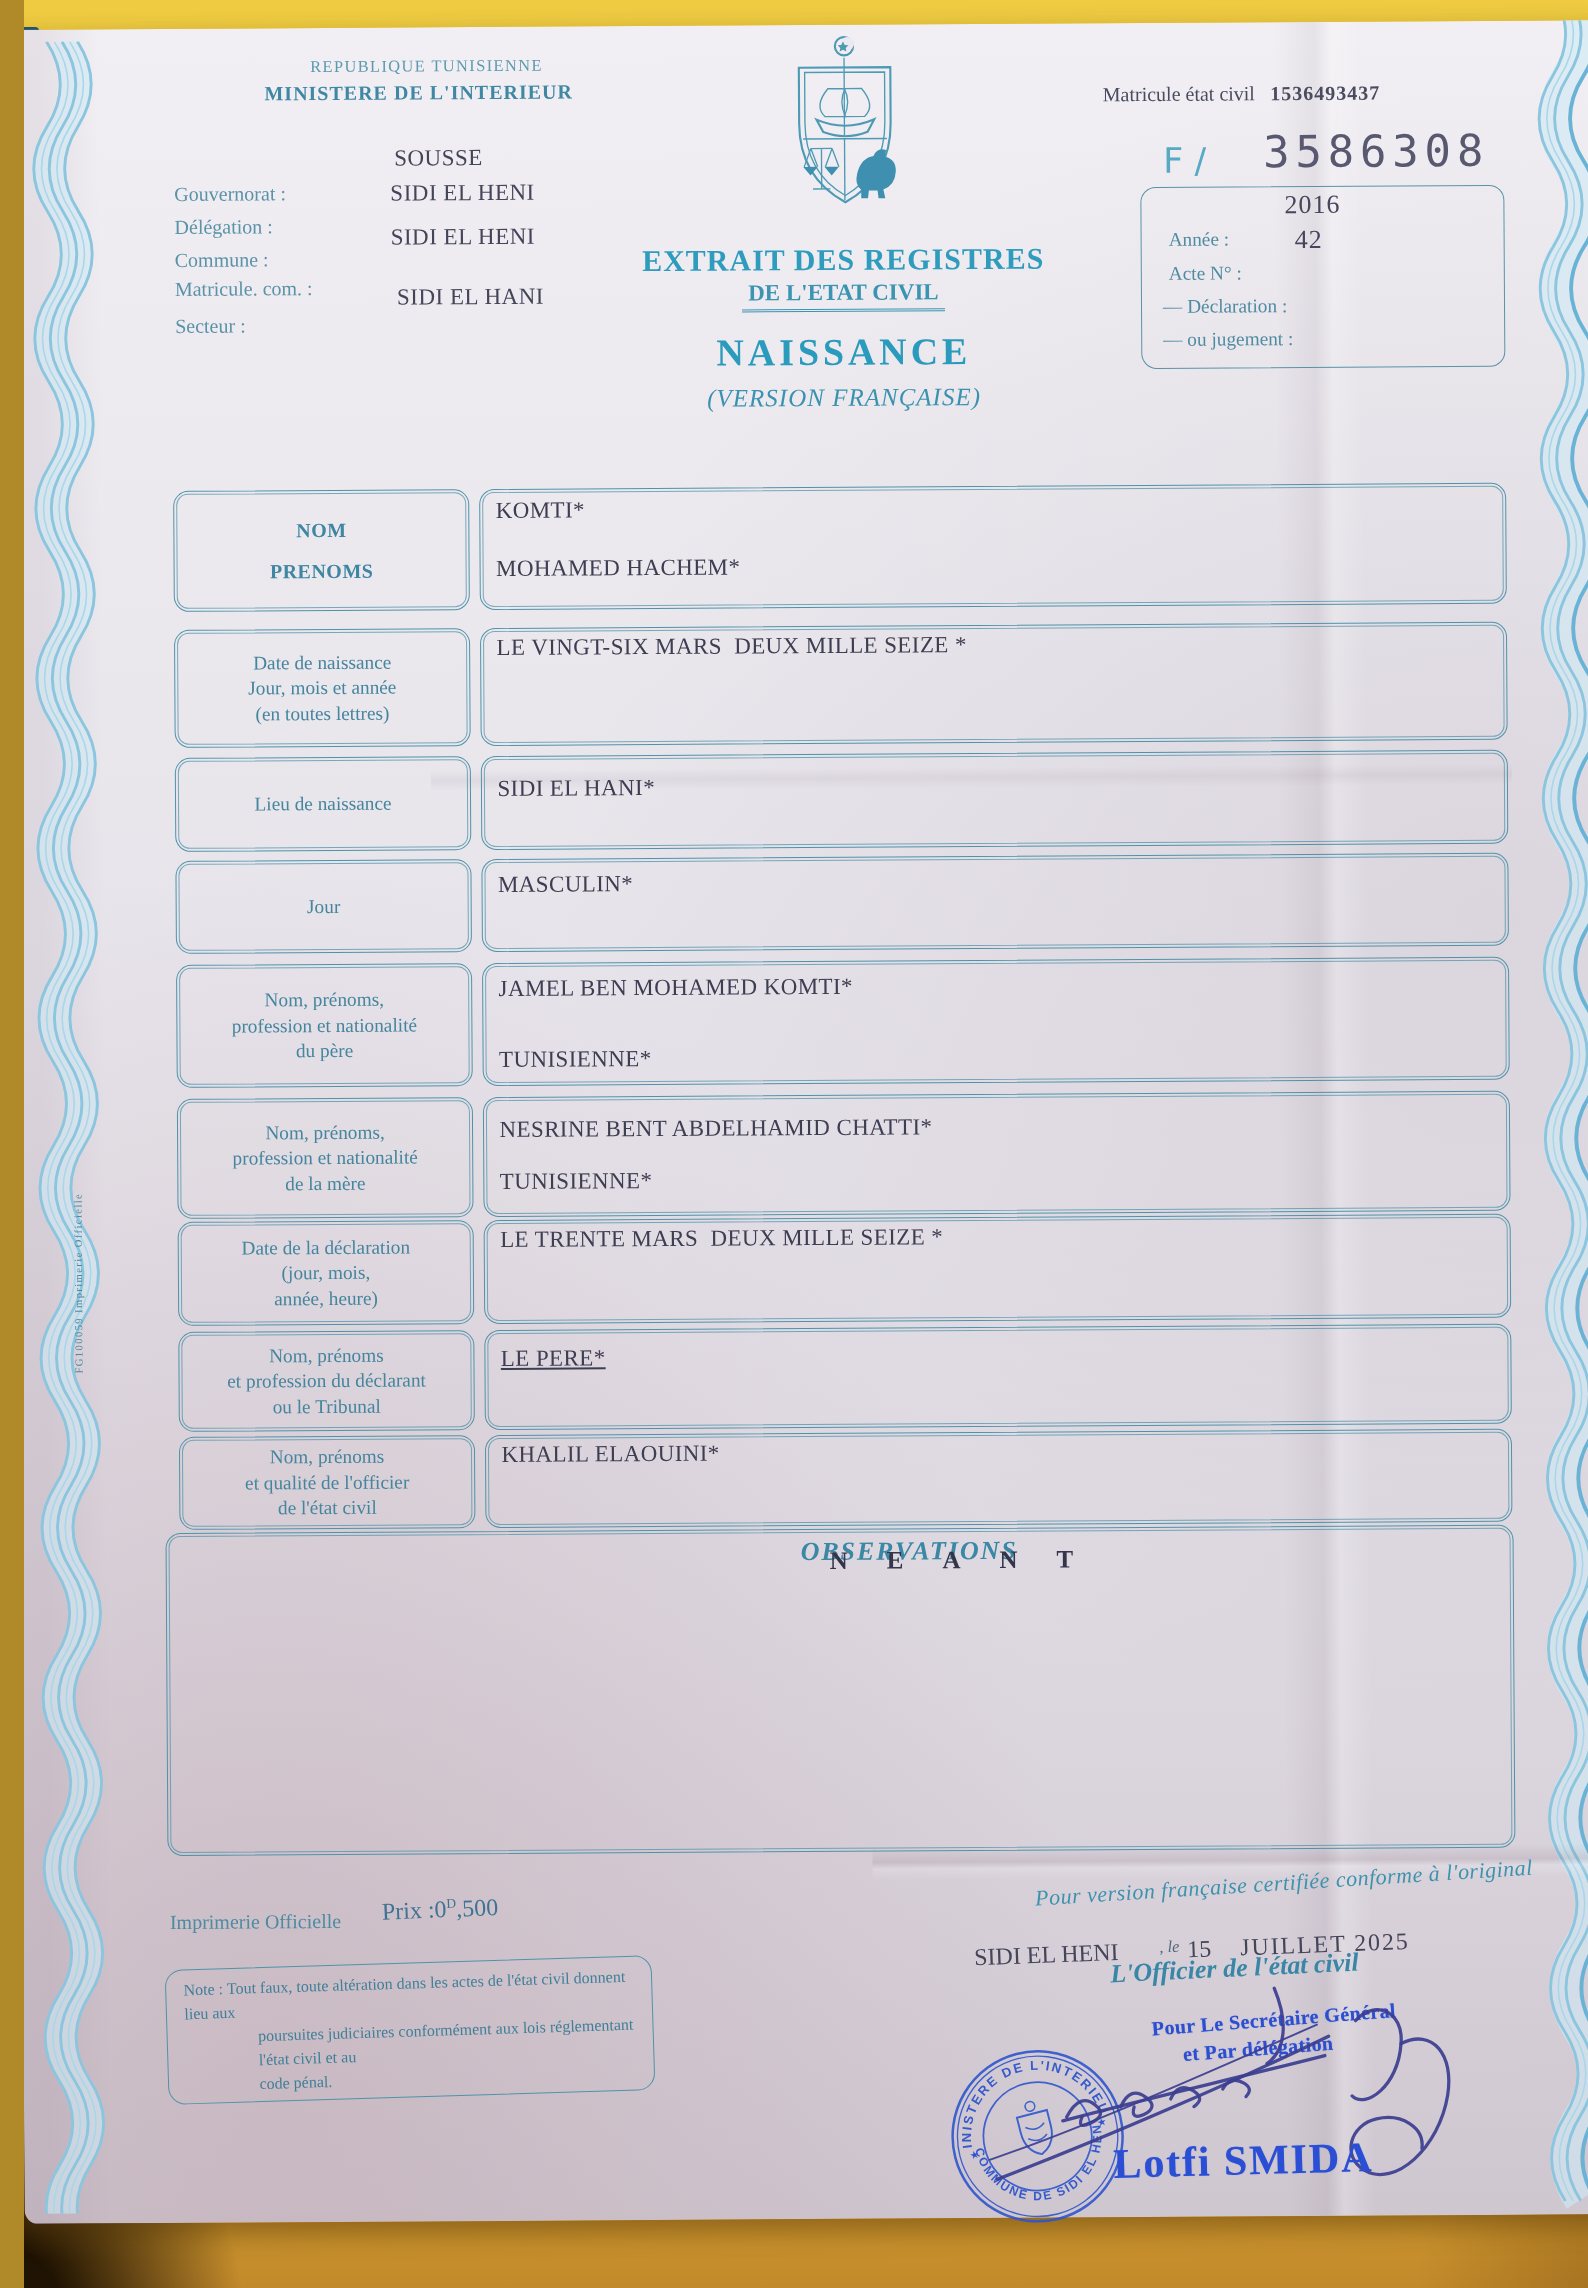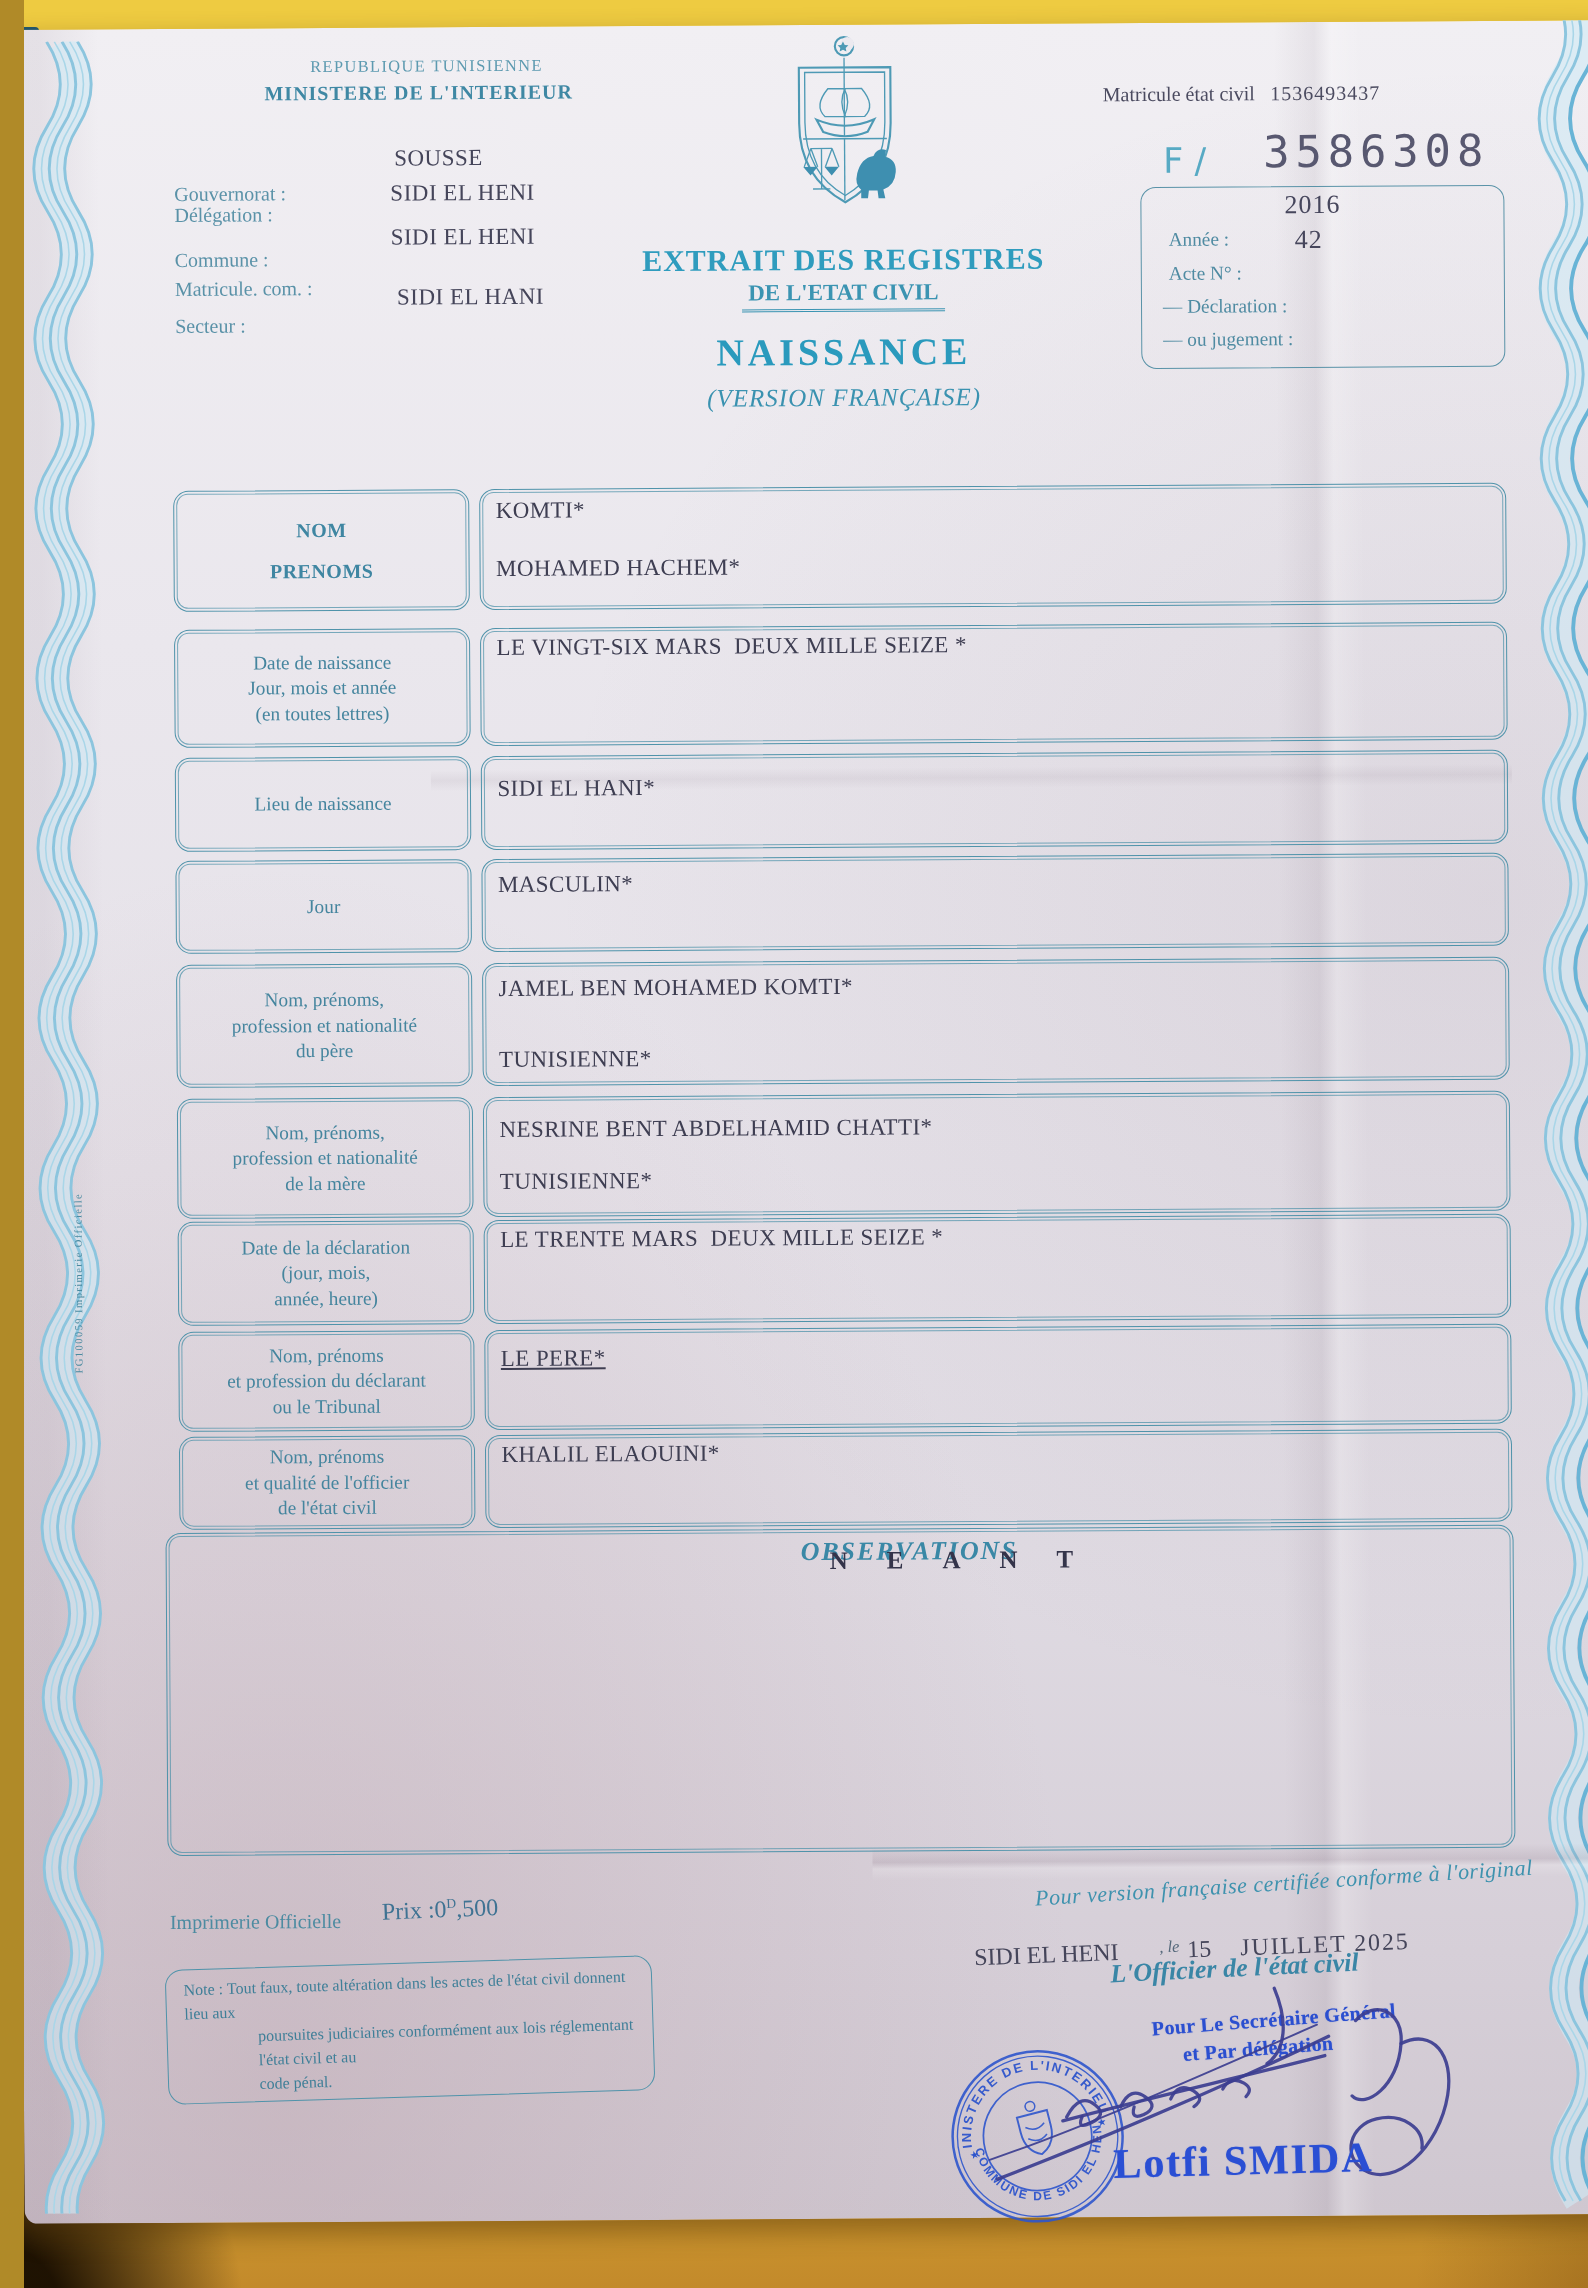--- a/index.html
+++ b/index.html
@@ -18,21 +18,21 @@
       radial-gradient(ellipse at 92% 40%, rgba(130,110,130,.12), transparent 45%),
       linear-gradient(180deg,#f1eff3 0%,#eae7ed 28%,#e5e1e8 52%,#ded9e1 72%,#d6cfd8 88%,#cfc7d0 100%);
     box-shadow:0 11.6px 27px rgba(70,45,5,.45);}
   .abs{position:absolute;}
   
   .republic{font-size:16.4px;letter-spacing:1.4px;color:#5d9ab0;text-align:center;width:290px;}
   .ministry{font-size:20px;font-weight:bold;letter-spacing:1px;color:#3f88a4;text-align:center;width:338px;}
   .hlabel{font-size:20px;color:#5a92a8;}
   .hvalue{font-size:23px;color:#45455a;letter-spacing:0.5px;}
   .matric{font-size:20px;color:#4b4b60;}
-  .matric b{font-weight:normal;letter-spacing:1px;margin-left:15.4px;}
+  .matric b{font-weight:bold;letter-spacing:1px;margin-left:15.4px;}
   .fprefix{font-size:35px;color:#57aac4;font-family:"DejaVu Sans",sans-serif;}
   .fnumber{font-size:44px;color:#585870;font-family:"DejaVu Sans Mono",monospace;letter-spacing:5.8px;}
   .actebox{border:1.9px solid #5a93a8;border-radius:15.4px;}
   .actebox .bl{position:absolute;font-size:19.3px;color:#4f8ba2;}
   .actebox .bv{position:absolute;font-size:26px;color:#46465c;letter-spacing:1px;}
   .t1{font-size:30px;font-weight:bold;letter-spacing:1px;color:#2f9cbe;text-align:center;width:579px;}
   .t2{font-size:23px;font-weight:bold;color:#3b94b2;text-align:center;width:579px;}
   .t2 span{display:inline-block;border-bottom:3.9px double #3b94b2;padding:0 5.8px 2.9px;}
   .t3{font-size:38px;font-weight:bold;letter-spacing:3.9px;color:#2a9abd;text-align:center;width:579px;}
   .t4{font-size:25px;font-style:italic;color:#3a92b0;text-align:center;width:579px;letter-spacing:1px;}
@@ -110,21 +110,21 @@
 
     <div class="abs crease-h1"></div>
     <div class="abs crease-h2"></div>
 
     <div class="abs republic" style="left:270px;top:29px;">REPUBLIQUE TUNISIENNE</div>
     <div class="abs ministry" style="left:238px;top:54px;">MINISTERE DE L'INTERIEUR</div>
 
     <div class="abs hvalue" style="left:382px;top:118px;">SOUSSE</div>
     <div class="abs hlabel" style="left:162px;top:154px;">Gouvernorat :</div>
     <div class="abs hvalue" style="left:378px;top:153px;">SIDI EL HENI</div>
-    <div class="abs hlabel" style="left:162px;top:175px;">Délégation :</div>
+    <div class="abs hlabel" style="left:162px;top:187px;">Délégation :</div>
     <div class="abs hvalue" style="left:378px;top:197px;">SIDI EL HENI</div>
     <div class="abs hlabel" style="left:162px;top:220px;">Commune :</div>
     <div class="abs hlabel" style="left:162px;top:249px;">Matricule. com. :</div>
     <div class="abs hvalue" style="left:384px;top:257px;">SIDI EL HANI</div>
     <div class="abs hlabel" style="left:162px;top:286px;">Secteur :</div>
 
     <svg class="abs" style="left:768px;top:5.8px;" width="130" height="185" viewBox="0 0 135 192">
       <circle cx="67" cy="16" r="9.5" class="crest-ln"></circle>
       <circle cx="70.5" cy="13.5" r="7" fill="#eceaf0" stroke="none"></circle>
       <path d="M66 11 l1.8 3.6 3.8 .4 -2.8 2.7 .7 3.8 -3.5 -1.9 -3.5 1.9 .7 -3.8 -2.8 -2.7 3.8 -.4 z" fill="#4e9ab5"></path>

